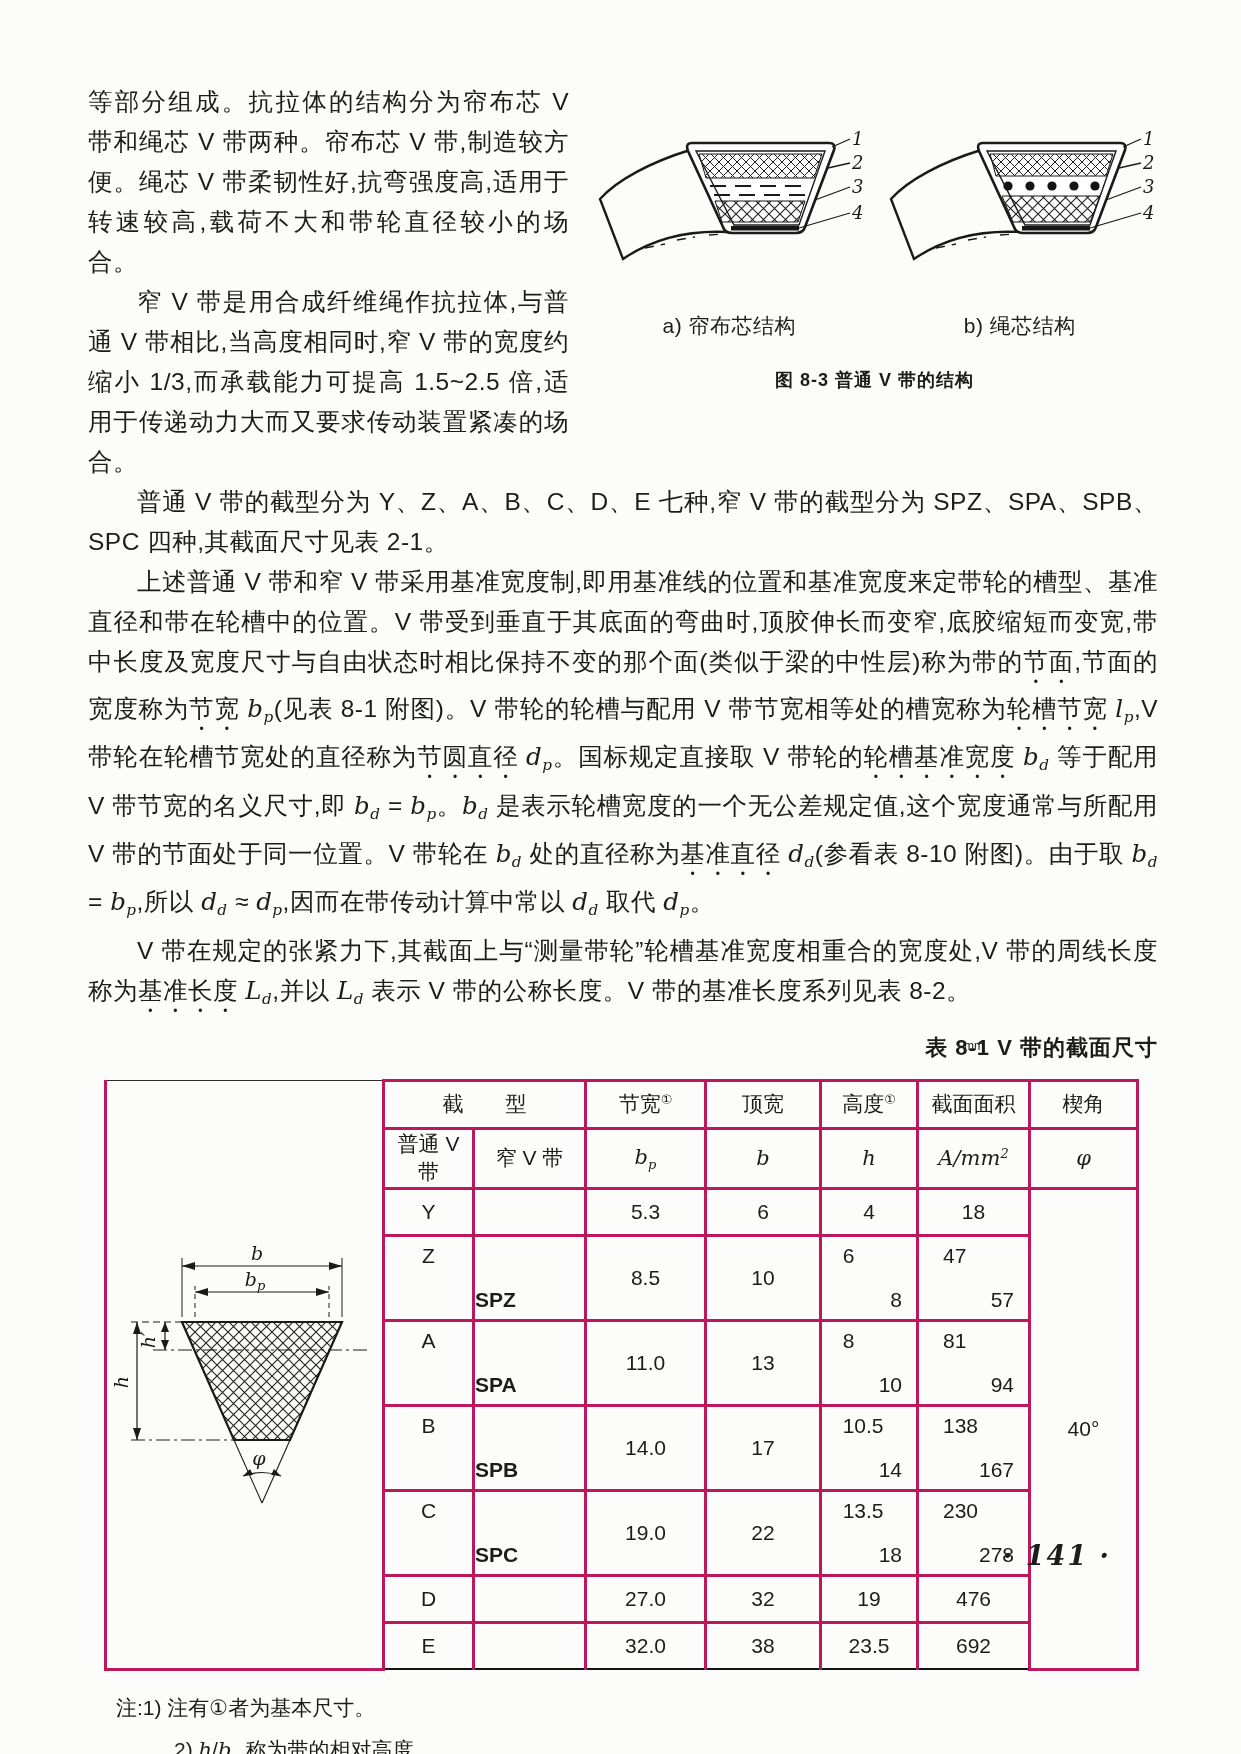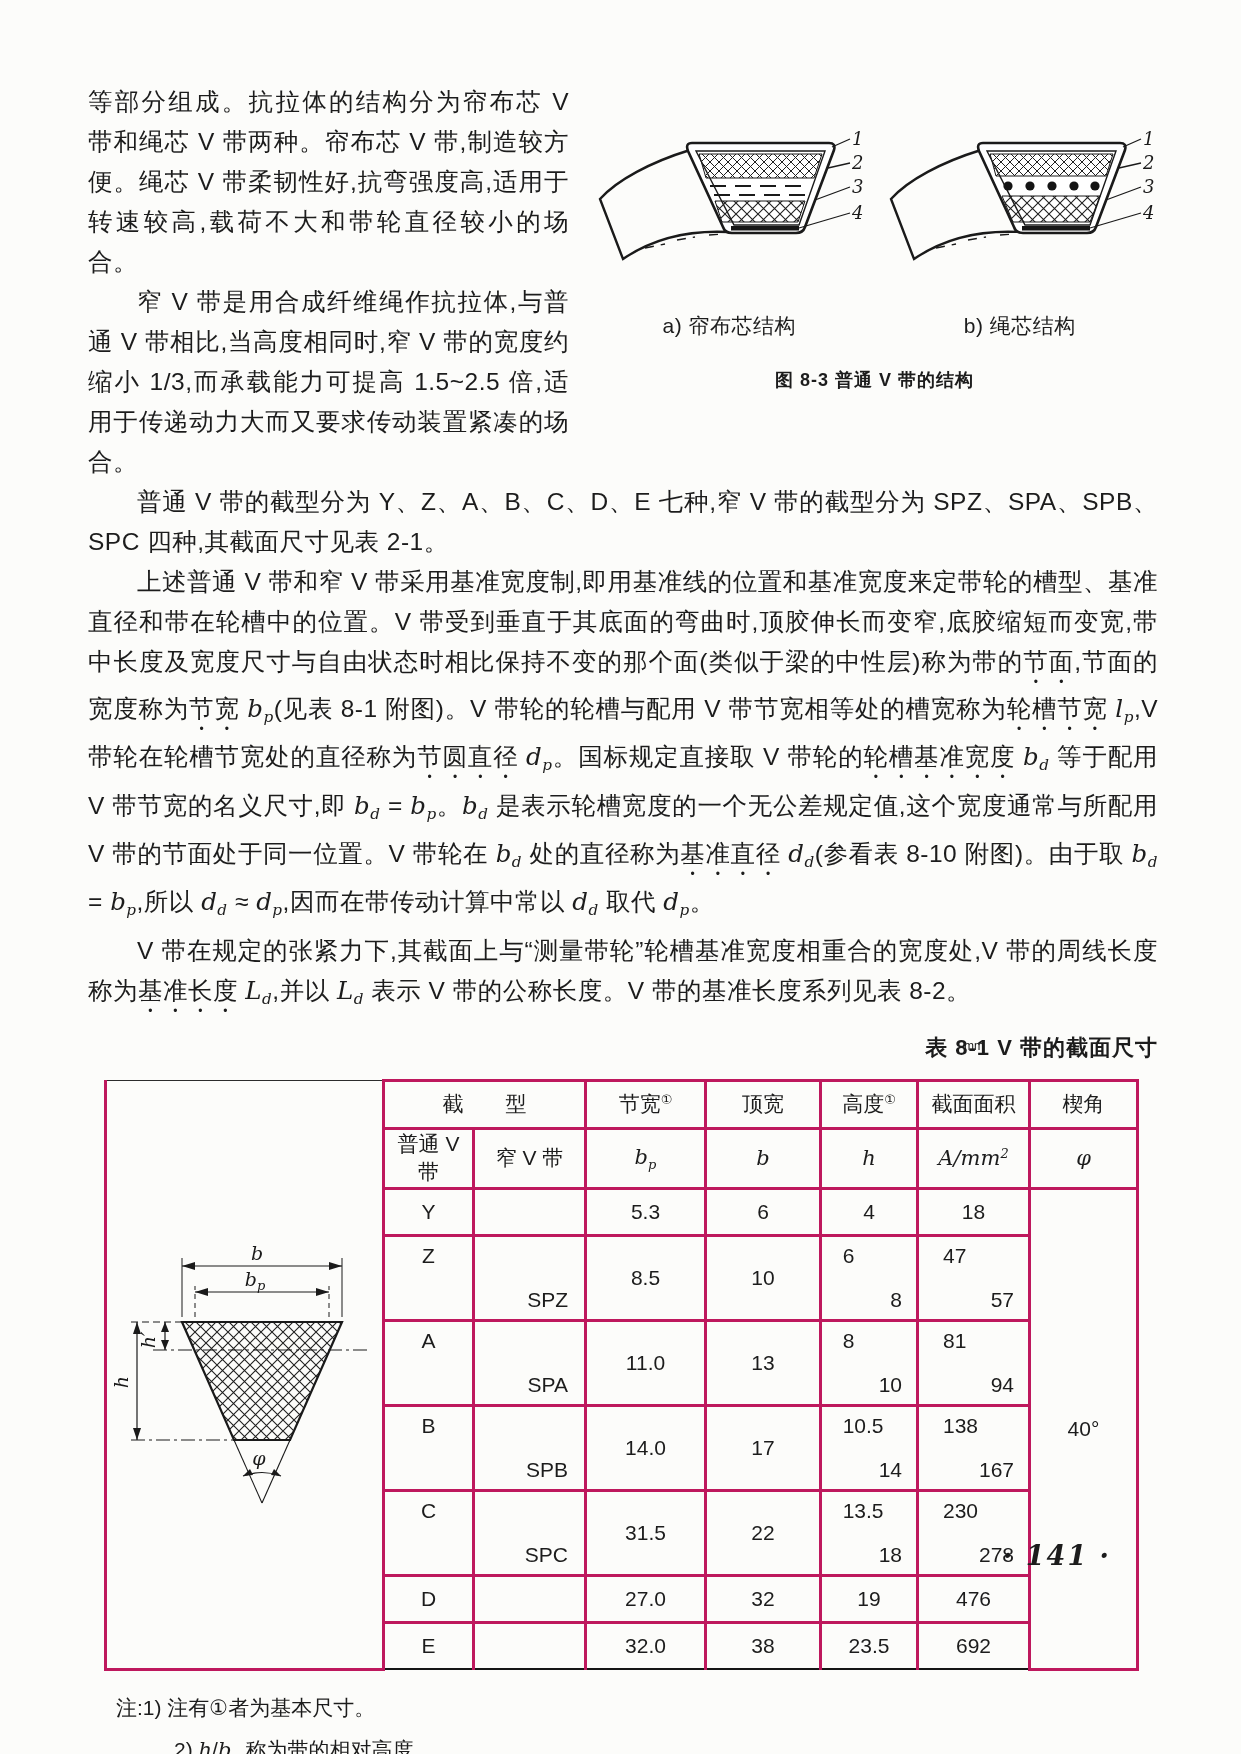--- a/index.html
+++ b/index.html
@@ -44,21 +44,21 @@
   .hrow1 td { border-top:2px solid #151515; height:48px; }
   .hrow2 td { height:60px;margin-left:48px; }
   td.diagram-cell { border-left:none; border-bottom:2px solid #151515; vertical-align:middle; }
   tr.last td { border-bottom:2px solid #151515; }
   .hsym { font-style:italic; font-family:"DejaVu Serif","Liberation Serif",serif; font-size:20px; }
   .type-head { letter-spacing:0; }
 
   tr.single td { height:47px; }
   tr.double td { height:85px; }
   .top-val { position:absolute; top:7px; left:0; right:0; text-align:center; }
-  .bot-val { position:absolute; bottom:7px; left:0; right:16px; text-align:right; }
+  .bot-val { position:absolute; bottom:7px; left:0; right:16px; text-align:left;font-weight:bold; }
   .tv { position:absolute; top:7px; left:22%; }
   .bv { position:absolute; bottom:7px; right:14px; }
 
   
   .notes { margin-top:16px; margin-left:28px; font-size:21px; line-height:42px; }
   .note-ind { margin-left:58px; }
 
   .page-number { position:absolute; left:0; right:130px; top:1540px; text-align:right;
     font-size:27px; font-style:italic; font-family:"DejaVu Serif","Liberation Serif",serif;
     font-weight:700; letter-spacing:2px; }
@@ -298,21 +298,21 @@
                 <div class="bv">167</div>
               </td>
             </tr>
             <tr class="double">
               <td>
                 <div class="top-val">C</div>
               </td>
               <td>
                 <div class="bot-val">SPC</div>
               </td>
-              <td>31.5</td>
+              <td>19.0</td>
               <td>22</td>
               <td>
                 <div class="tv">13.5</div>
                 <div class="bv">18</div>
               </td>
               <td>
                 <div class="tv">230</div>
                 <div class="bv">278</div>
               </td>
             </tr>

